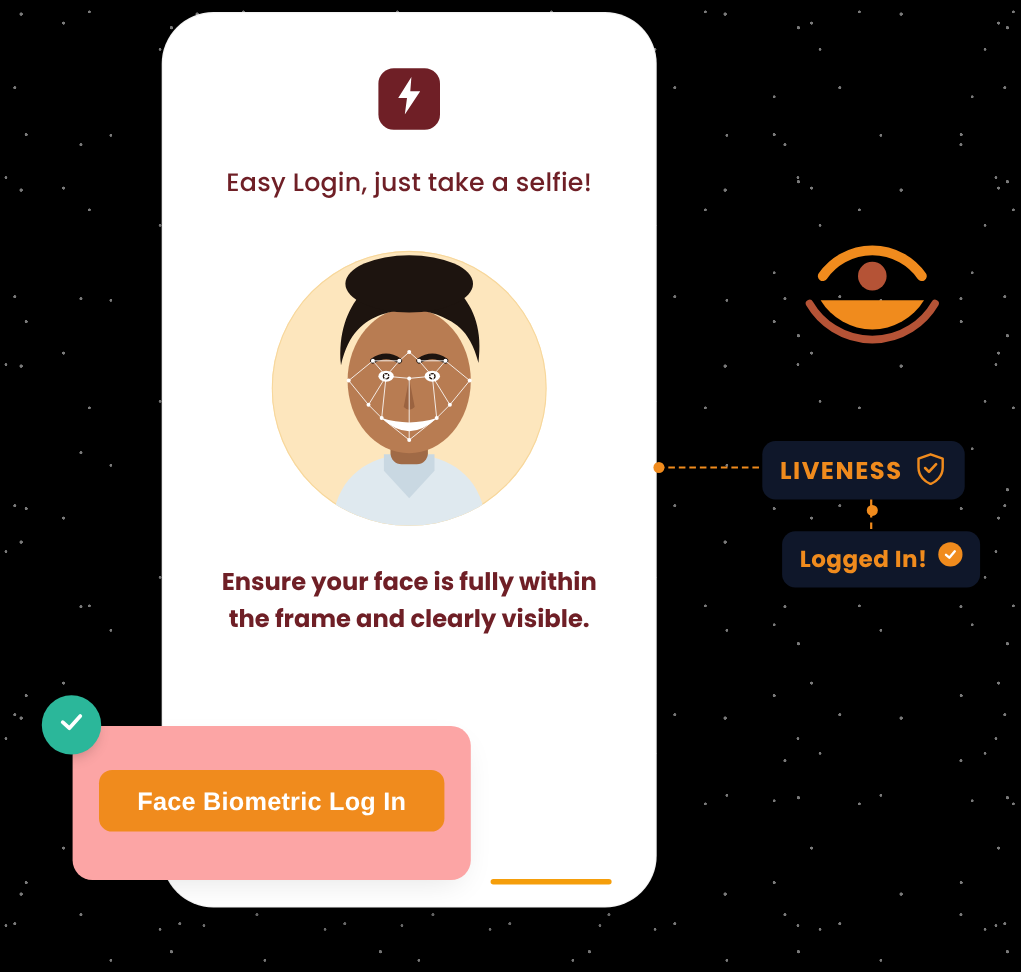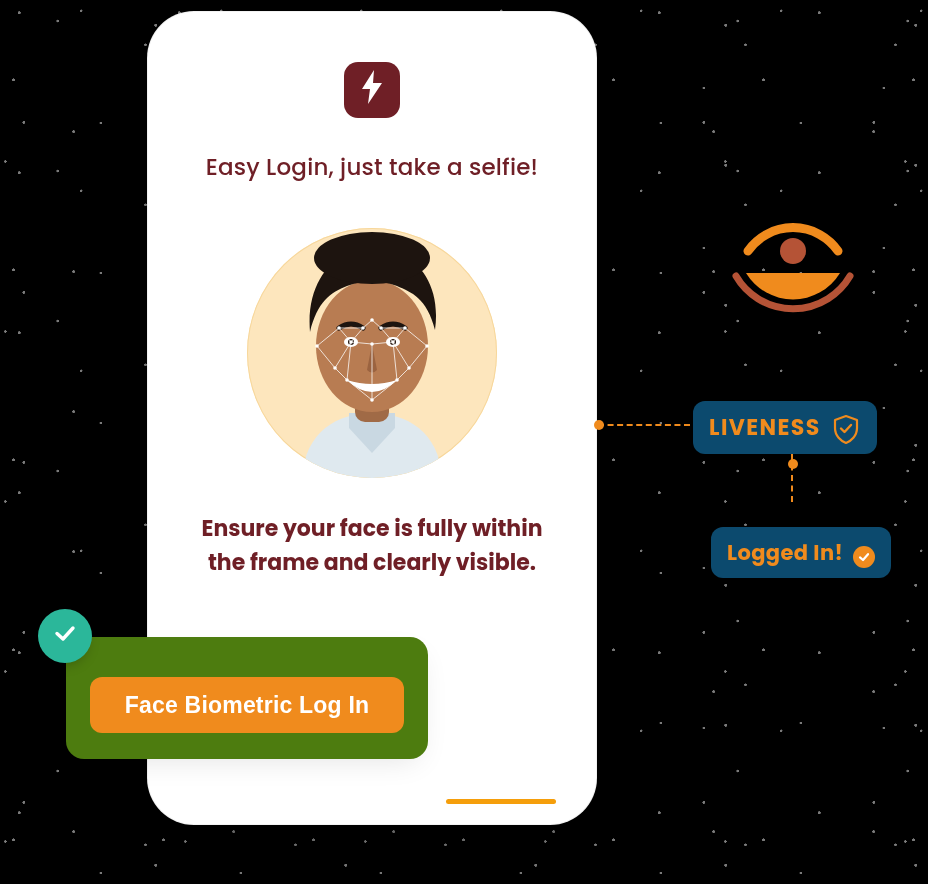--- a/index.html
+++ b/index.html
@@ -74,25 +74,25 @@
     line-height: 1.55;
     font-weight: 700;
     padding: 0 10px;
   }
   .progress { position: absolute; left: 40px; right: 40px; bottom: 20px; height: 5px; }
   .progress-inner { position:absolute; right:0; top:0; height:100%; width:110px; background:#f59e0b; border-radius:4px; }
 
   
   .login-panel {
     position: absolute;
-    left: 66px; top: 637px;
+    left: 66px; top: 660px;
     width: 362px;
-    background: #4d7c0f;
+    background: #fca5a5;
     border-radius: 18px;
-    padding: 40px 24px 26px;
+    padding: 40px 24px 44px;
     box-shadow: 0 10px 30px -10px rgba(0,0,0,.12);
   }
   .login-btn {
     display:inline-flex; align-items:center; justify-content:center;
     width: 100%; height: 56px;
     border: none; border-radius: 12px;
     background: #f08b1d;
     color: #fff; font-size: 23px; font-weight: 600;
     cursor: pointer; letter-spacing:.2px;
   }
@@ -102,29 +102,29 @@
     width: 54px; height: 54px;
     border-radius: 50%;
     background: #2bb79a;
     box-shadow: 0 6px 14px -6px rgba(0,0,0,.3);
     display:flex; align-items:center; justify-content:center;
   }
 
   
   .chip {
     position: absolute;
-    background:#0c4a6e;
+    background:#0f172a;
     border-radius: 12px;
     padding: 10px 16px;
-    display:flex; align-items:flex-end; gap:10px;
+    display:flex; align-items:flex-start; gap:10px;
     font-weight: 700;
     box-shadow: 0 8px 24px -10px rgba(0,0,0,.22);
   }
   .chip--liveness { left: 693px; top: 401px; color:#f08b1d; font-size:22px; letter-spacing:1.4px; }
-  .chip--loggedin { left: 711px; top: 483px; color:#f08b1d; font-size:21px; letter-spacing:.4px;margin-top:44px; }
+  .chip--loggedin { left: 711px; top: 483px; color:#f08b1d; font-size:21px; letter-spacing:.4px; }
 
   .shield-badge { width:30px; height:30px; display:flex; align-items:center; justify-content:center; }
   .mini-check { width:22px; height:22px; border-radius:50%; background:#f08b1d; display:flex; align-items:center; justify-content:center; }
 
   .dash { position:absolute; border-top: 2px dashed #f08b1d; height:0; }
   .dash1 { left:598px; top:424px; width:92px; }
   .dash2 { left:793px; top:454px; width:48px; transform:rotate(90deg); transform-origin:top left; }
   .dot  { position:absolute; width:10px; height:10px; border-radius:50%; background:#f08b1d; }
   .dot--a { left:594px; top:420px; }
   .dot--b { left:788px; top:459px; }

